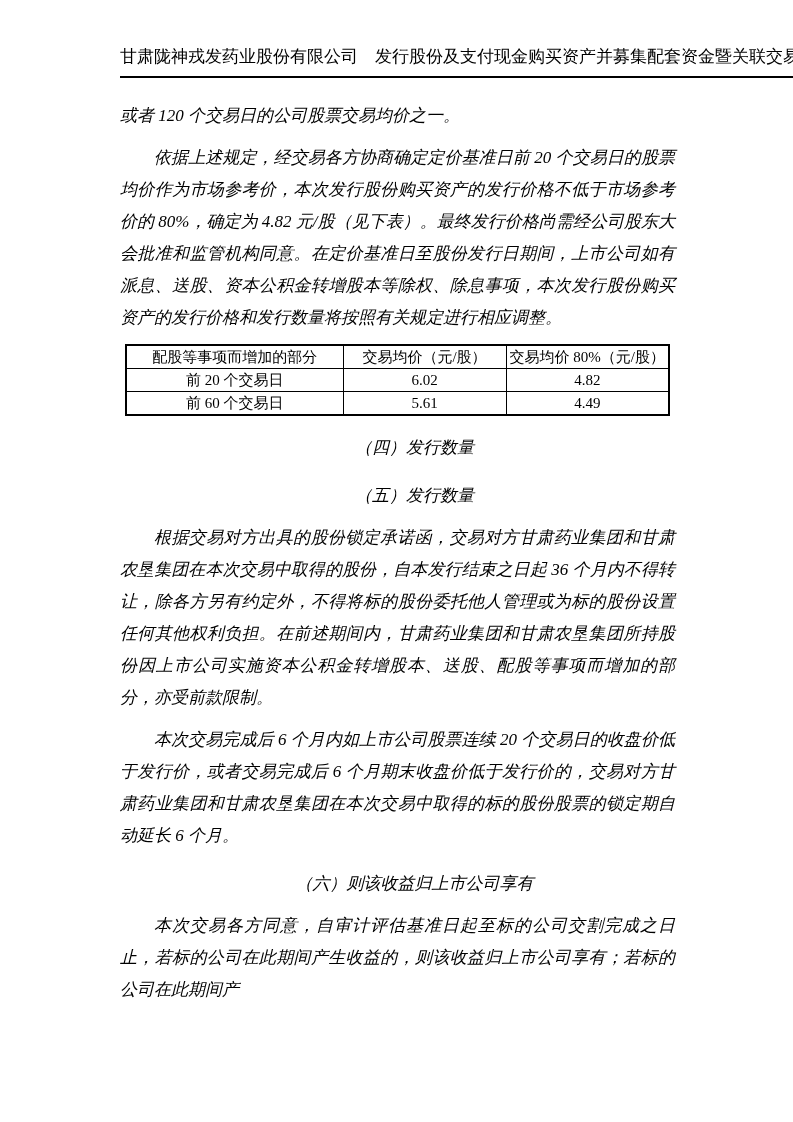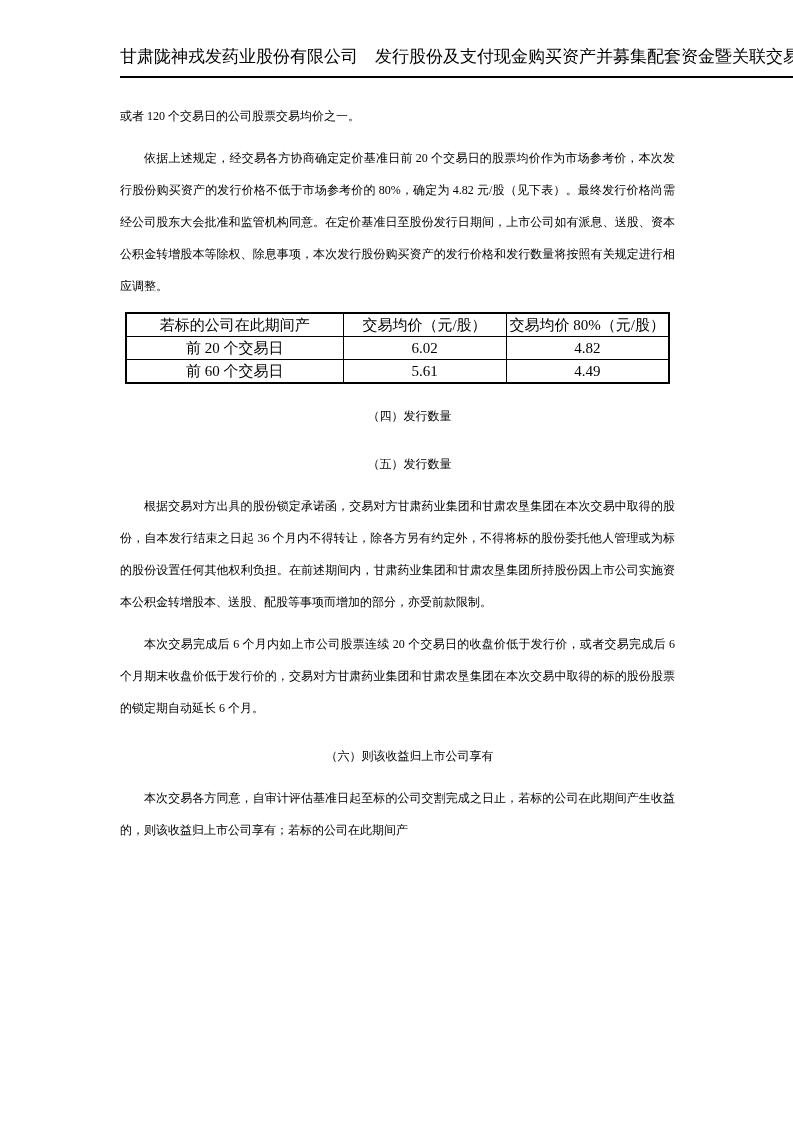--- a/index.html
+++ b/index.html
@@ -23,25 +23,26 @@
     font-size: 17px;
     line-height: 18px;
     padding-bottom: 10px;
     border-bottom: 2px solid #000000;
     white-space: nowrap;
   }
   .doc-header .title-part {
     margin-left: 1em;
   }
   .content p {
-    font-size: 12px;
+    font-size: 17px;
     line-height: 32px;
     text-align: justify;
     text-indent: 2em;
     margin: 10px 0;
+    font-style: italic;
   }
   .content p.noindent {
     text-indent: 0;
     margin-top: 22px;
   }
   .content p.heading {
     margin: 16px 0 10px 0;
     text-align: center;
   }
   table.price-table {
@@ -84,21 +85,21 @@
     <p>依据上述规定，经交易各方协商确定定价基准日前 20 个交易日的股票均价作为市场参考价，本次发行股份购买资产的发行价格不低于市场参考价的 80%，确定为 4.82 元/股（见下表）。最终发行价格尚需经公司股东大会批准和监管机构同意。在定价基准日至股份发行日期间，上市公司如有派息、送股、资本公积金转增股本等除权、除息事项，本次发行股份购买资产的发行价格和发行数量将按照有关规定进行相应调整。</p>
 
     <table class="price-table">
       <colgroup>
           <col class="c1">
           <col class="c2">
           <col class="c3">
         </colgroup>
       <thead>
         <tr>
-          <th>若标的公司在此期间产</th>
+          <th>配股等事项而增加的部分</th>
           <th>交易均价（元/股）</th>
           <th>交易均价 80%（元/股）</th>
         </tr>
       </thead>
       <tbody>
         <tr>
           <td>前 20 个交易日</td>
           <td>6.02</td>
           <td>4.82</td>
         </tr>

